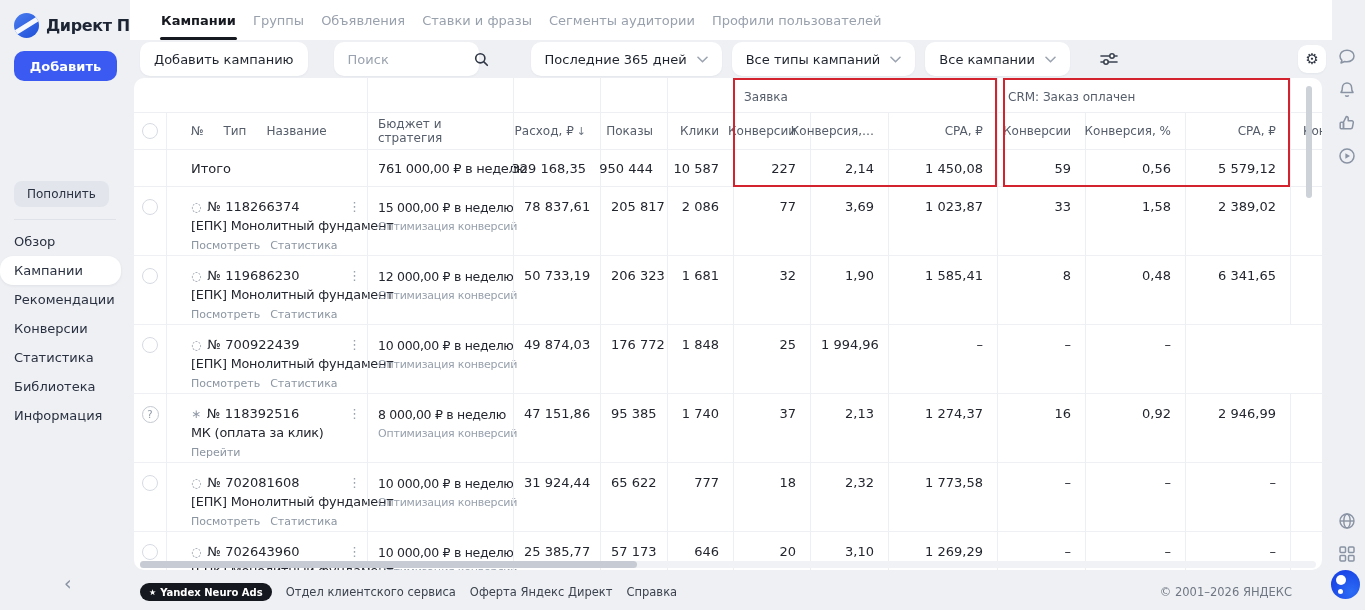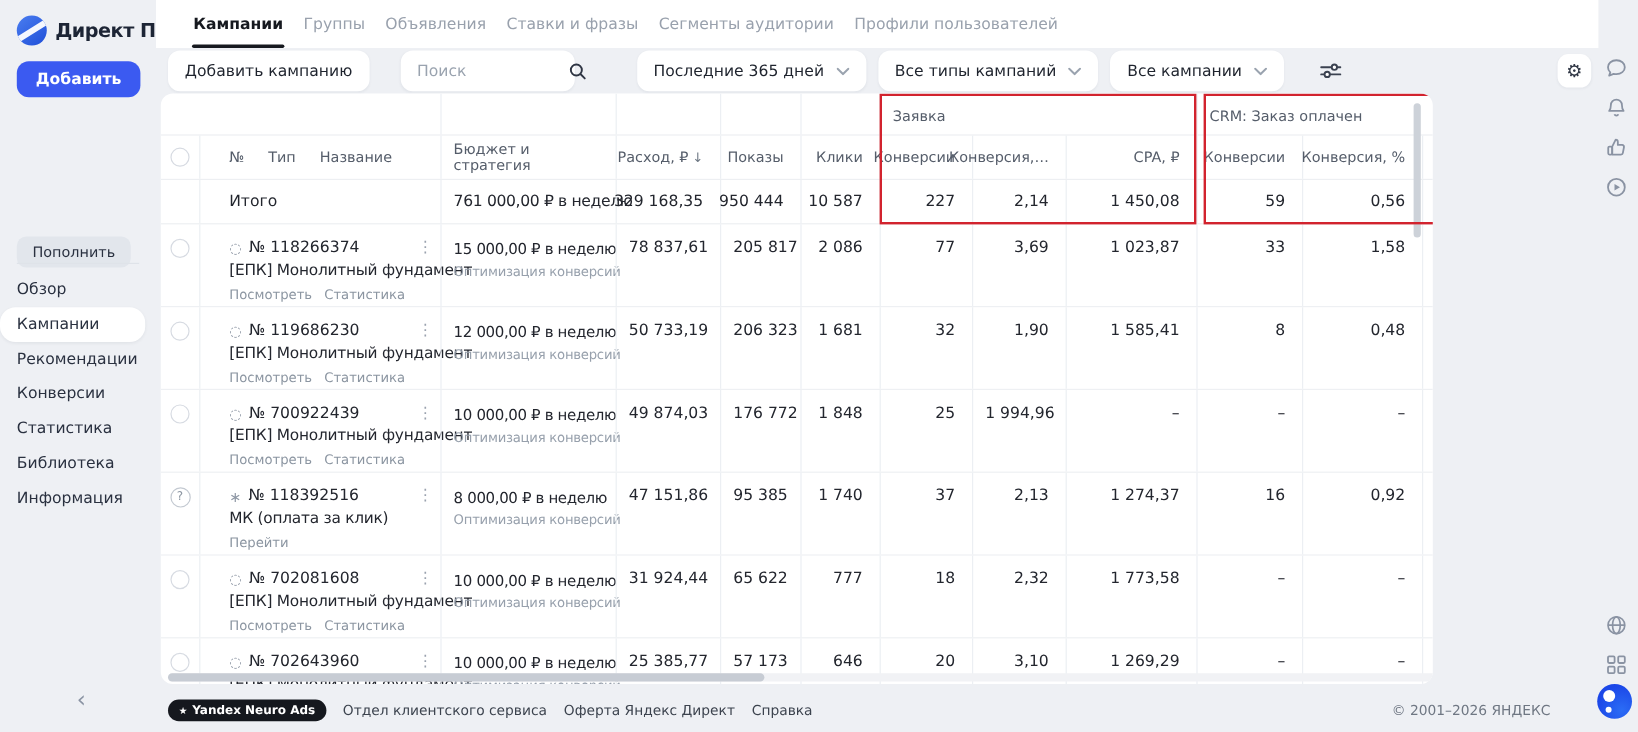--- a/index.html
+++ b/index.html
@@ -17,21 +17,21 @@
   .logo-mark { width:25px; height:25px; border-radius:50%; position:relative; overflow:hidden;
     background:linear-gradient(140deg,#4a7df0 0%,#1f4fd8 100%); }
   .logo-mark::before { content:""; position:absolute; left:-4px; top:10px; width:34px; height:4.5px;
     background:#fff; transform:rotate(-32deg); border-radius:3px; opacity:.95; }
   .logo-text { font-size:16px; font-weight:bold; color:#1d2535; letter-spacing:-0.4px; white-space:nowrap; }
   .btn-add { position:absolute; left:14px; top:51px; width:103px; height:30px; border:0;
     border-radius:10px; background:var(--accent); color:#fff; font-size:13px; font-weight:bold;
     display:flex; align-items:center; justify-content:center; font-family:inherit; }
   .btn-topup { position:absolute; left:14px; top:181px; height:26px; padding:0 13px; border:0;
     border-radius:8px; background:#e2e6ec; color:#2a3140; font-size:12px;
-    display:inline-flex; align-items:center; font-family:inherit;margin-top:16px; }
+    display:inline-flex; align-items:center; font-family:inherit; }
   .sb-divider { position:absolute; left:14px; width:102px; top:219px; height:1px; background:#dfe3e9; }
   .nav { position:absolute; left:0; top:227px; width:130px; }
   .nav-item { height:29px; display:flex; align-items:center; padding-left:14px;
     font-size:13px; color:#2a3140; border-radius:13px; margin-right:9px; white-space:nowrap; cursor:default; }
   .nav-item.active { background:#fff; box-shadow:0 1px 3px rgba(30,40,60,.07); }
   .collapse { position:absolute; left:64px; top:574px; color:#8a93a3; font-size:19px; line-height:1; }
   .collapse::before { content:"‹"; }
 
   
   .tabbar { position:absolute; left:130px; top:0; width:1202px; height:40px; background:#fff;
@@ -51,21 +51,21 @@
   .search input { border:0; outline:0; width:118px; font-size:13px; font-family:inherit;
     color:#1e232d; background:transparent; }
   .search input::placeholder { color:#9aa3af; }
   .dropdown { gap:10px; }
   .filter-btn { width:26px; display:flex; justify-content:center; align-items:center; background:transparent; border:0; }
   .gear-btn { margin-left:auto; width:28px; height:28px; background:#fff; border-radius:9px;
     display:flex; align-items:center; justify-content:center; box-shadow:0 1px 2px rgba(40,50,70,.05); border:0; }
   .gear-btn::before { content:"⚙"; font-size:15px; color:#2f3644; }
 
   
-  .card { position:absolute; left:134px; top:78px; width:1060px; height:492px;
+  .card { position:absolute; left:134px; top:78px; width:1188px; height:492px;
     background:#fff; border-radius:10px; overflow:hidden; }
   .trow { display:grid; grid-template-columns:32px 201px 146px 87px 67px 66px 77px 78px 109px 88px 100px 105px 75px; }
   .band   { height:35px; border-bottom:1px solid #edeff2; }
   .hrow   { height:37px; border-bottom:1px solid #edeff2; }
   .totrow { height:37px; border-bottom:1px solid #edeff2; }
   .drow   { height:69px; border-bottom:1px solid #eef0f3; }
   .cell { padding:0 10px; position:relative; }
   .bL { border-left:1px solid #eceff3; }
   .num { text-align:right; white-space:nowrap; }
   .band .cell { font-size:12px; color:#555d6a; padding-top:12px; white-space:nowrap; overflow:visible; }

